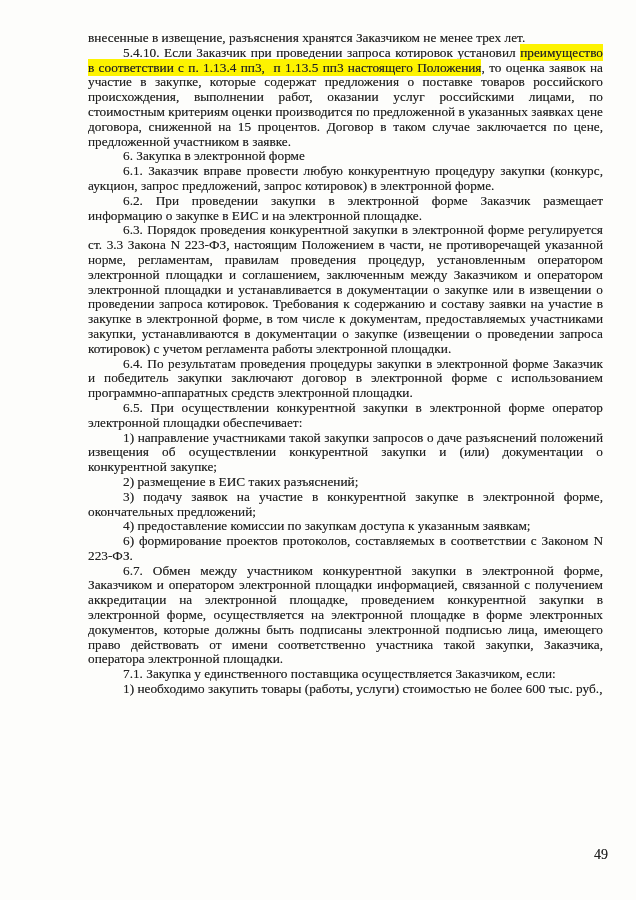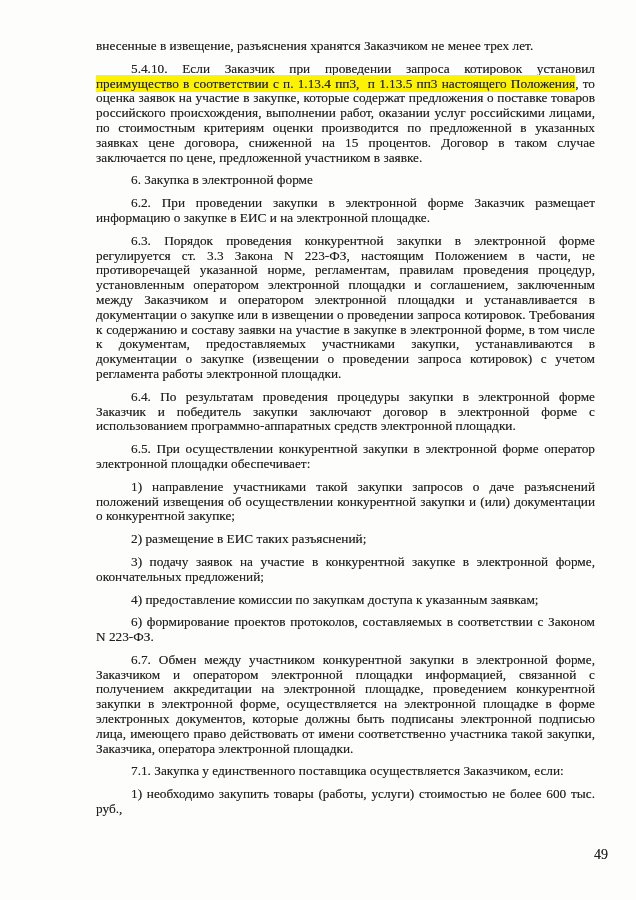--- a/index.html
+++ b/index.html
@@ -16,21 +16,21 @@
     position: absolute;
     left: 88px;
     top: 31px;
     width: 515px;
     font-size: 13.3px;
     line-height: 14.8px;
     text-align: justify;
     text-shadow: 0 0 0.5px rgba(50,50,50,0.55);
   }
   .text-block p {
-    margin: 8px;
+    margin: 0;
     text-indent: 35px;
   }
   .text-block p.no-indent { text-indent: 0; }
   .section-heading {
     text-align: left;
     text-indent: 0;
     margin: 14px 0 12px 0;
   }
   .section-heading.second { margin: 13px 0 0 0; }
   .hl {
@@ -52,20 +52,21 @@
 
 <div class="page">
   <div class="text-block">
 
     <p class="no-indent">внесенные в извещение, разъяснения хранятся Заказчиком не менее трех лет.</p>
 
     <p><span>5.4.10. Если Заказчик при проведении запроса котировок установил </span><span class="hl">преимущество в соответствии с п. 1.13.4 пп3,&nbsp; п 1.13.5 пп3 настоящего Положения</span><span>, то оценка заявок на участие в закупке, которые содержат предложения о поставке товаров российского происхождения, выполнении работ, оказании услуг российскими лицами, по стоимостным критериям оценки производится по предложенной в указанных заявках цене договора, сниженной на 15 процентов. Договор в таком случае заключается по цене, предложенной участником в заявке.</span></p>
 
     <p class="section-heading">6. Закупка в электронной форме</p>
 
+    <p>6.1. Заказчик вправе провести любую конкурентную процедуру закупки (конкурс, аукцион, запрос предложений, запрос котировок) в электронной форме.</p>
     <p>6.2. При проведении закупки в электронной форме Заказчик размещает информацию о закупке в ЕИС и на электронной площадке.</p>
     <p>6.3. Порядок проведения конкурентной закупки в электронной форме регулируется ст. 3.3 Закона N 223-ФЗ, настоящим Положением в части, не противоречащей указанной норме, регламентам, правилам проведения процедур, установленным оператором электронной площадки и соглашением, заключенным между Заказчиком и оператором электронной площадки и устанавливается в документации о закупке или в извещении о проведении запроса котировок. Требования к содержанию и составу заявки на участие в закупке в электронной форме, в том числе к документам, предоставляемых участниками закупки, устанавливаются в документации о закупке (извещении о проведении запроса котировок) с учетом регламента работы электронной площадки.</p>
     <p>6.4. По результатам проведения процедуры закупки в электронной форме Заказчик и победитель закупки заключают договор в электронной форме с использованием программно-аппаратных средств электронной площадки.</p>
     <p>6.5. При осуществлении конкурентной закупки в электронной форме оператор электронной площадки обеспечивает:</p>
 
     <p>1) направление участниками такой закупки запросов о даче разъяснений положений извещения об осуществлении конкурентной закупки и (или) документации о конкурентной закупке;</p>
     <p>2) размещение в ЕИС таких разъяснений;</p>
     <p>3) подачу заявок на участие в конкурентной закупке в электронной форме, окончательных предложений;</p>
     <p>4) предоставление комиссии по закупкам доступа к указанным заявкам;</p>
     <p>6) формирование проектов протоколов, составляемых в соответствии с Законом N 223-ФЗ.</p>

